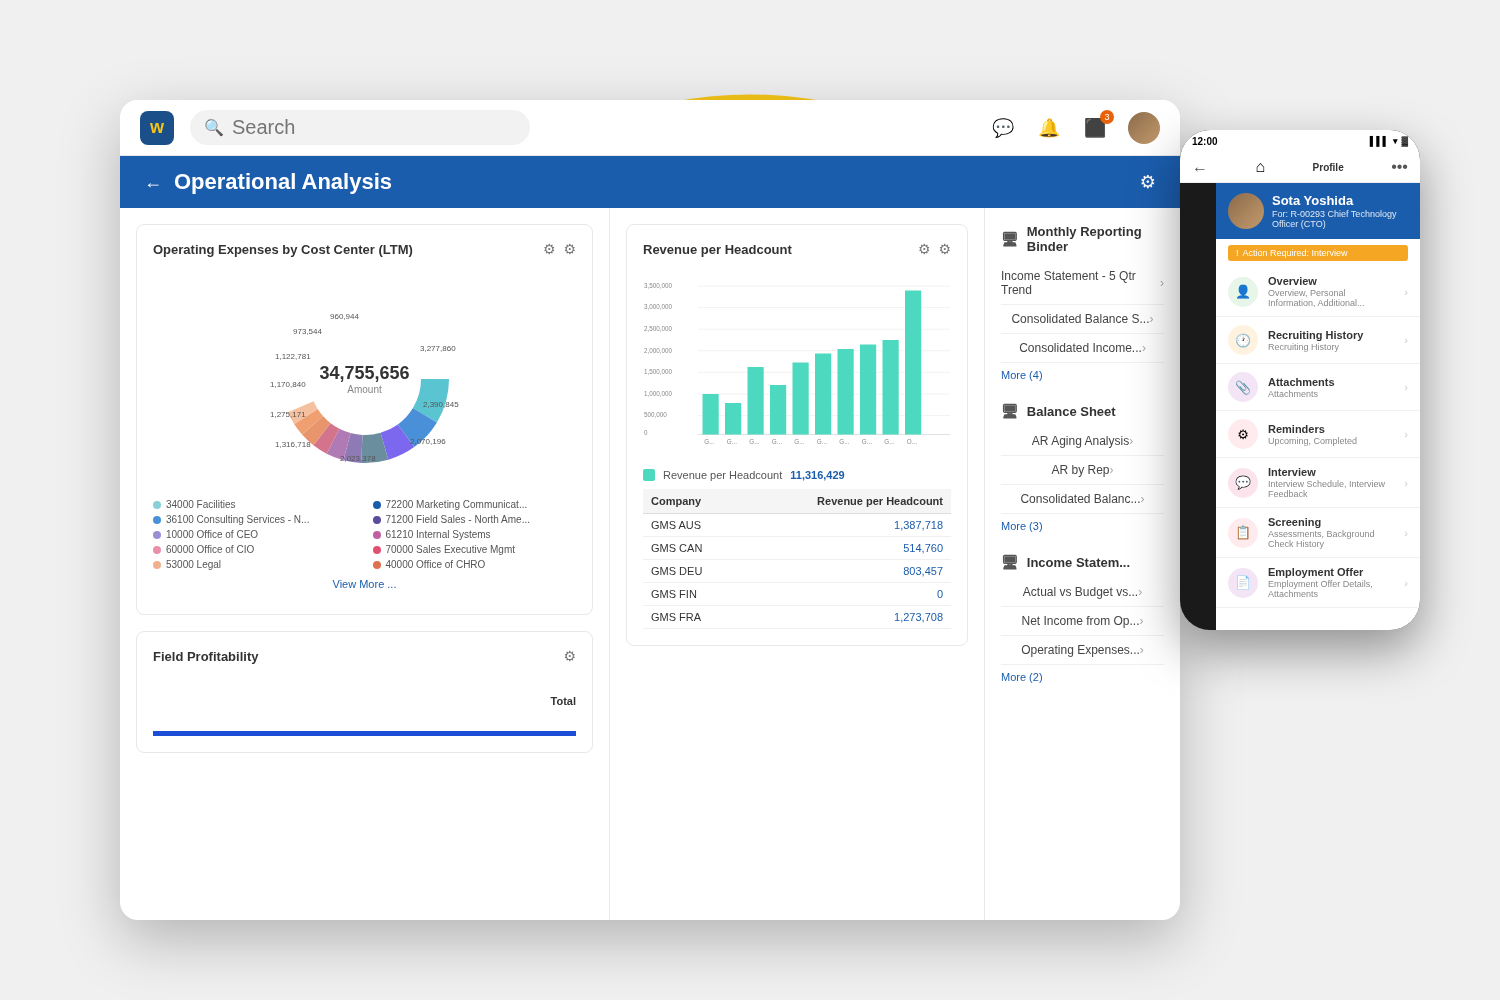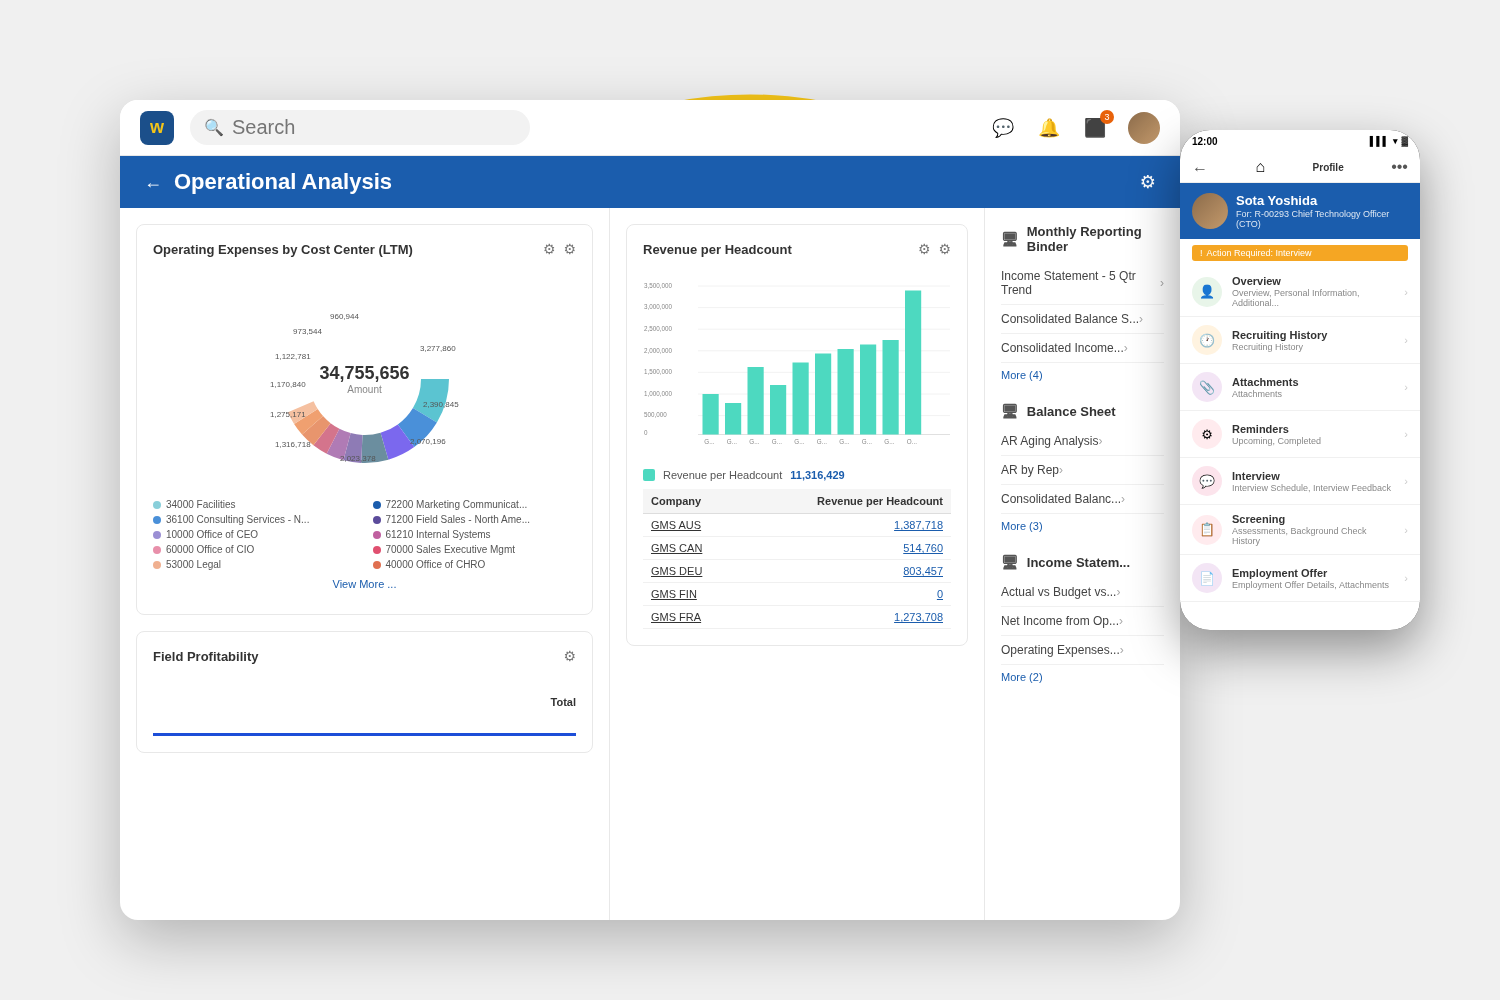--- a/index.html
+++ b/index.html
@@ -284,21 +284,20 @@
       color: #333;
       border-bottom: 1px solid #ddd;
     }
     .data-table th:last-child {
       text-align: right;
     }
     .data-table td {
       padding: 5px 8px;
       border-bottom: 1px solid #f0f0f0;
       color: #333;
-      text-decoration: underline;
     }
     .data-table td.blue-val {
       color: #1B5DAD;
       text-align: right;
     }
     .data-table td:last-child {
       text-align: right;
     }
 
     
@@ -334,21 +333,21 @@
       font-weight: 600;
       color: #333;
     }
     .binder-icon {
       font-size: 14px;
       color: #555;
     }
     .binder-item {
       display: flex;
       align-items: center;
-      justify-content: flex-start;
+      justify-content: center;
       padding: 7px 0;
       border-bottom: 1px solid #f0f0f0;
       font-size: 12px;
       color: #444;
       cursor: pointer;
     }
     .chevron { color: #aaa; font-size: 12px; }
     .more-link {
       font-size: 11px;
       color: #1B5DAD;
@@ -397,20 +396,21 @@
       border-bottom: 1px solid #eee;
     }
     .phone-nav-back { font-size: 16px; color: #555; cursor: pointer; }
     .phone-nav-title { font-size: 10px; font-weight: 600; color: #333; }
     .phone-nav-more { font-size: 16px; color: #555; cursor: pointer; }
 
     .phone-content {
       background: #fff;
       flex: 1;
       overflow-y: auto;
+      margin-left: 36px;
     }
     .profile-banner {
       background: #1B5DAD;
       padding: 10px 12px;
       display: flex;
       align-items: center;
       gap: 8px;
     }
     .profile-avatar {
       width: 36px;
@@ -582,21 +582,21 @@
         <div class="view-more">View More ...</div>
       </div>
 
       <div class="widget-card">
         <div class="widget-header">
           <span class="widget-title">Field Profitability</span>
           <div class="widget-actions">
             <span>⚙</span>
           </div>
         </div>
-        <div style="height:60px;display:flex;align-items:center;justify-content:flex-end;font-size:11px;font-weight:600;color:#333;border-bottom:3px solid #1d4ed8;padding-bottom:6px;">
+        <div style="height:60px;display:flex;align-items:center;justify-content:flex-end;font-size:11px;font-weight:600;color:#333;border-bottom:5px solid #1d4ed8;padding-bottom:6px;">
           <span>Total</span>
         </div>
       </div>
     </div>
 
     <div class="middle-panel">
 
       <div class="widget-card">
         <div class="widget-header">
           <span class="widget-title">Revenue per Headcount</span>

